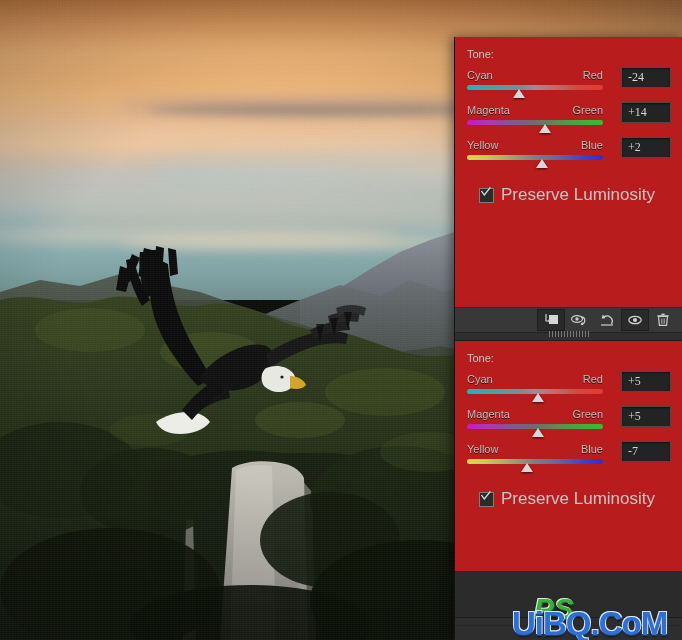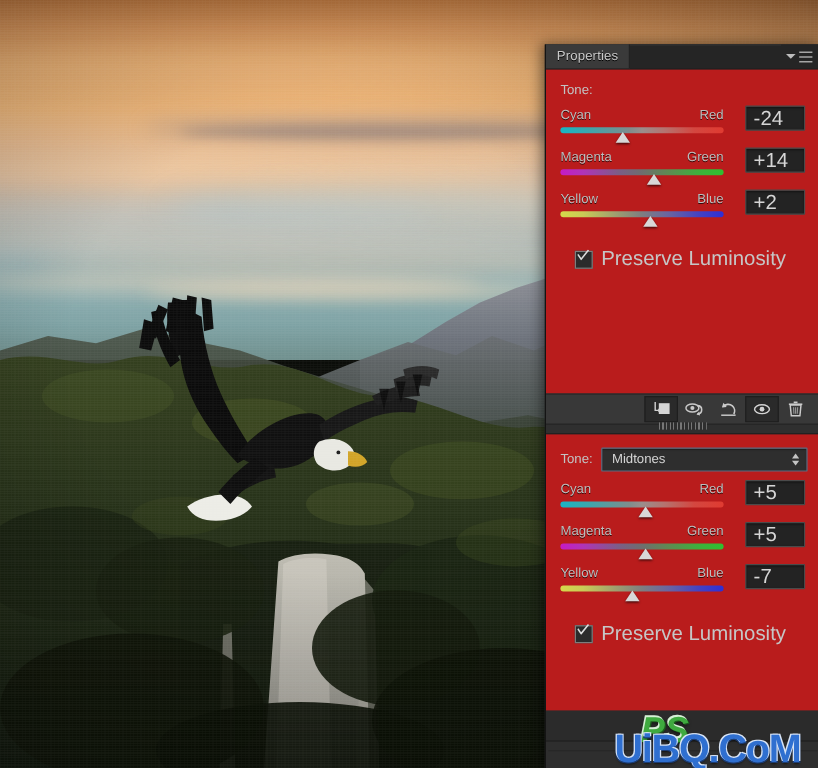--- a/index.html
+++ b/index.html
@@ -215,24 +215,25 @@
   }
 
   .val-box {
     position: absolute;
     right: 0;
     width: 42px; height: 19px;
     background: #232323;
     border: 1px solid #4a4a4a;
     border-radius: 1px;
     color: #d6d6d6;
-    font-size: 17px;
+    font-size: 12px;
     display: flex; align-items: center;
     padding-left: 6px;
     box-shadow: inset 0 1px 2px rgba(0,0,0,.5);
+    font-family: Liberation Serif, serif;
   }
 
   .check-row {
     display: flex; align-items: center;
     gap: 7px;
     padding: 11px 0 0 12px;
   }
   .checkbox {
     width: 13px; height: 13px;
     background: #2b2b2b;
@@ -470,34 +471,20 @@
                  C92,150 80,160 72,170 Z" fill="#0e0e0e"></path>
       </g>
     </svg>
 
     <div class="vignette"></div>
     <div class="grain"></div>
   </div>
 
   <div id="properties-panel">
 
-    <div class="tabbar">
-      <div class="tab">
-        <span>Properties</span>
-      </div>
-      <div class="tab-filler"></div>
-      <div class="tab-menu">
-        <span class="tri-down"></span>
-        <span class="hamburger">
-            <i></i>
-            <i></i>
-            <i></i>
-          </span>
-      </div>
-    </div>
 
 
     <div class="section" style="height:270px;">
 
       <div class="tone-row">
         <span class="tone-label">Tone:</span>
       </div>
 
       <div class="slider-block">
 
@@ -592,27 +579,20 @@
         </svg>
       </div>
       <div class="grip"></div>
     </div>
     <div class="grip-strip"></div>
 
     <div class="section" style="height:230px;">
 
       <div class="tone-row">
         <span class="tone-label">Tone:</span>
-        <div class="select">
-          <span>Midtones</span>
-          <span class="spinner">
-            <span class="up"></span>
-              <span class="dn"></span>
-          </span>
-        </div>
       </div>
 
       <div class="slider-block">
 
         <div class="slider-row">
           <div class="slider-labels">
             <span>Cyan</span>
             <span>Red</span>
           </div>
           <div class="slider-line">

